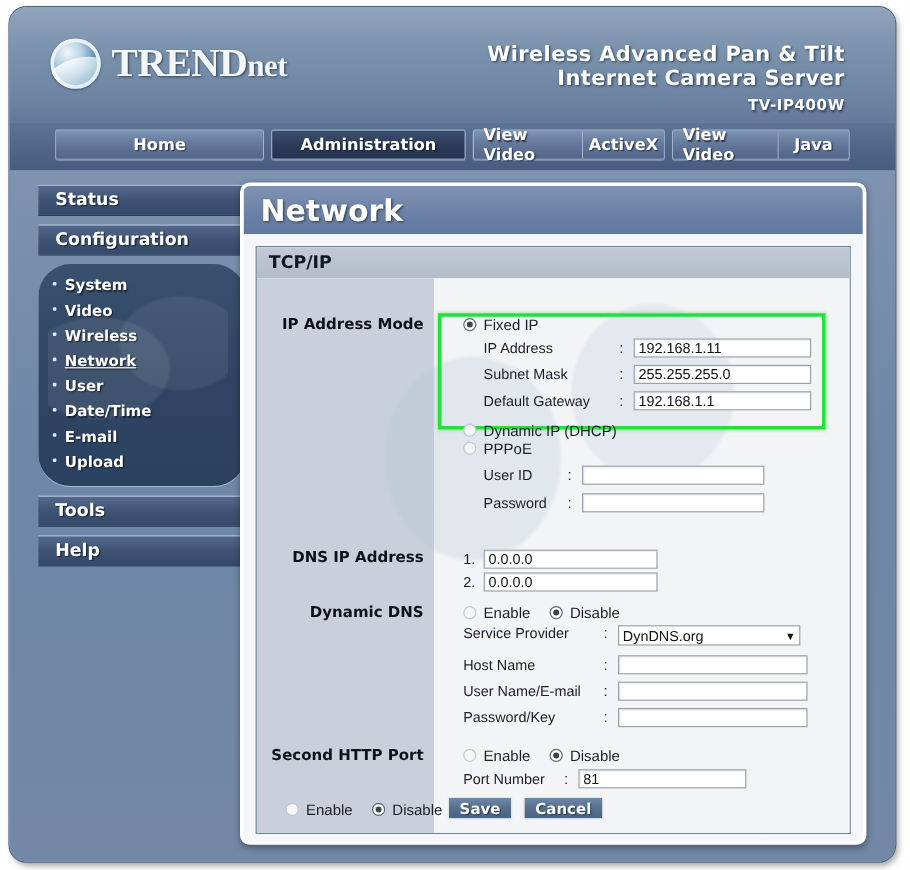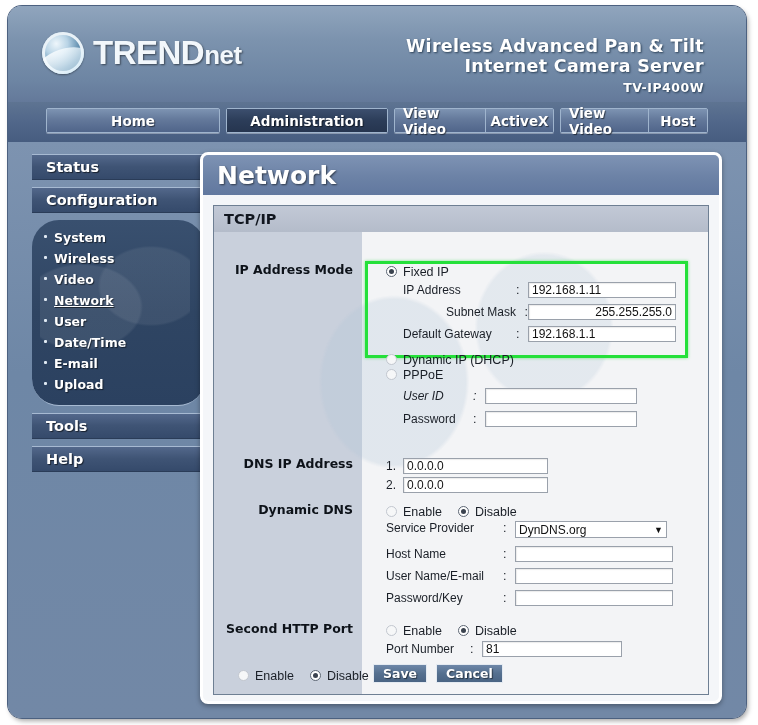--- a/index.html
+++ b/index.html
@@ -48,21 +48,21 @@
   }
   #logo-globe::after {
     content: ""; position: absolute; left: -6px; top: 17px;
     width: 56px; height: 30px; border-radius: 50%;
     background: linear-gradient(160deg, rgba(255,255,255,.92), rgba(190,225,245,.55));
     transform: rotate(-18deg);
   }
   #logo-text {
     font-size: 33px; font-weight: bold; letter-spacing: -0.5px;
     color: #f2f7fb; text-shadow: 1px 1px 2px rgba(0,0,0,.5);
-    font-family: Liberation Sans, sans-serif;
+    font-family: Liberation Serif, serif;
     text-align: center;
   }
   #logo-text .lower { font-size: 26px; }
 
   #product-title {
     position: absolute; right: 42px; top: 30px;
     text-align: right; color: #ffffff;
     font-size: 17.5px; font-weight: bold; line-height: 20px;
     text-shadow: 1px 1px 2px rgba(20,40,60,.75);
     font-family: "DejaVu Sans", sans-serif;
@@ -295,45 +295,45 @@
       <div class="seg">Administration</div>
     </div>
     <div class="tab" id="tab-ax">
       <div class="seg seg-a">View Video</div>
       <div class="divider"></div>
       <div class="seg seg-b">ActiveX</div>
     </div>
     <div class="tab" id="tab-java">
       <div class="seg seg-a">View Video</div>
       <div class="divider"></div>
-      <div class="seg seg-b">Host</div>
+      <div class="seg seg-b">Java</div>
     </div>
   </div>
 
   <div id="body-area">
 
     <div id="sidebar">
       <div class="side-head">
         <span>Status</span>
       </div>
       <div class="side-head">
         <span>Configuration</span>
       </div>
       <div id="config-panel">
         <div class="side-item">
           <span class="bullet"></span>
           <span class="lbl">System</span>
         </div>
         <div class="side-item">
           <span class="bullet"></span>
+          <span class="lbl">Video</span>
+        </div>
+        <div class="side-item">
+          <span class="bullet"></span>
           <span class="lbl">Wireless</span>
-        </div>
-        <div class="side-item">
-          <span class="bullet"></span>
-          <span class="lbl">Video</span>
         </div>
         <div class="side-item active">
           <span class="bullet"></span>
           <span class="lbl">Network</span>
         </div>
         <div class="side-item">
           <span class="bullet"></span>
           <span class="lbl">User</span>
         </div>
         <div class="side-item">
@@ -376,37 +376,37 @@
             <div class="lab">IP Address Mode</div>
             <div class="fields">
               <div style="height:17px;">
                 <span class="radio on"></span><span class="rlabel">Fixed IP</span>
               </div>
               <div style="height:22px; padding-left:17px; display:flex; align-items:center;">
                 <span class="flabel" style="width:113px;">IP Address</span>
                 <span class="colon" style="width:12px;">:</span>
                 <span class="inp" style="width:148px;">192.168.1.11</span>
               </div>
-              <div style="height:22px; padding-left:17px; display:flex; align-items:center;text-align:right;">
+              <div style="height:22px; padding-left:17px; display:flex; align-items:center;">
                 <span class="flabel" style="width:113px;">Subnet Mask</span>
                 <span class="colon" style="width:12px;">:</span>
                 <span class="inp" style="width:148px;">255.255.255.0</span>
               </div>
               <div style="height:22px; padding-left:17px; display:flex; align-items:center;">
                 <span class="flabel" style="width:113px;">Default Gateway</span>
                 <span class="colon" style="width:12px;">:</span>
                 <span class="inp" style="width:148px;">192.168.1.1</span>
               </div>
               <div style="height:20px; padding-top:5px;">
                 <span class="radio off"></span><span class="rlabel">Dynamic IP (DHCP)</span>
               </div>
               <div style="height:19px;">
                 <span class="radio off"></span><span class="rlabel">PPPoE</span>
               </div>
-              <div style="height:23px; padding-left:17px; display:flex; align-items:center;font-style:italic;">
+              <div style="height:23px; padding-left:17px; display:flex; align-items:center;">
                 <span class="flabel" style="width:70px;">User ID</span>
                 <span class="colon" style="width:12px;">:</span>
                 <span class="inp" style="width:152px;"></span>
               </div>
               <div style="height:23px; padding-left:17px; display:flex; align-items:center;">
                 <span class="flabel" style="width:70px;">Password</span>
                 <span class="colon" style="width:12px;">:</span>
                 <span class="inp" style="width:152px;"></span>
               </div>
             </div>

